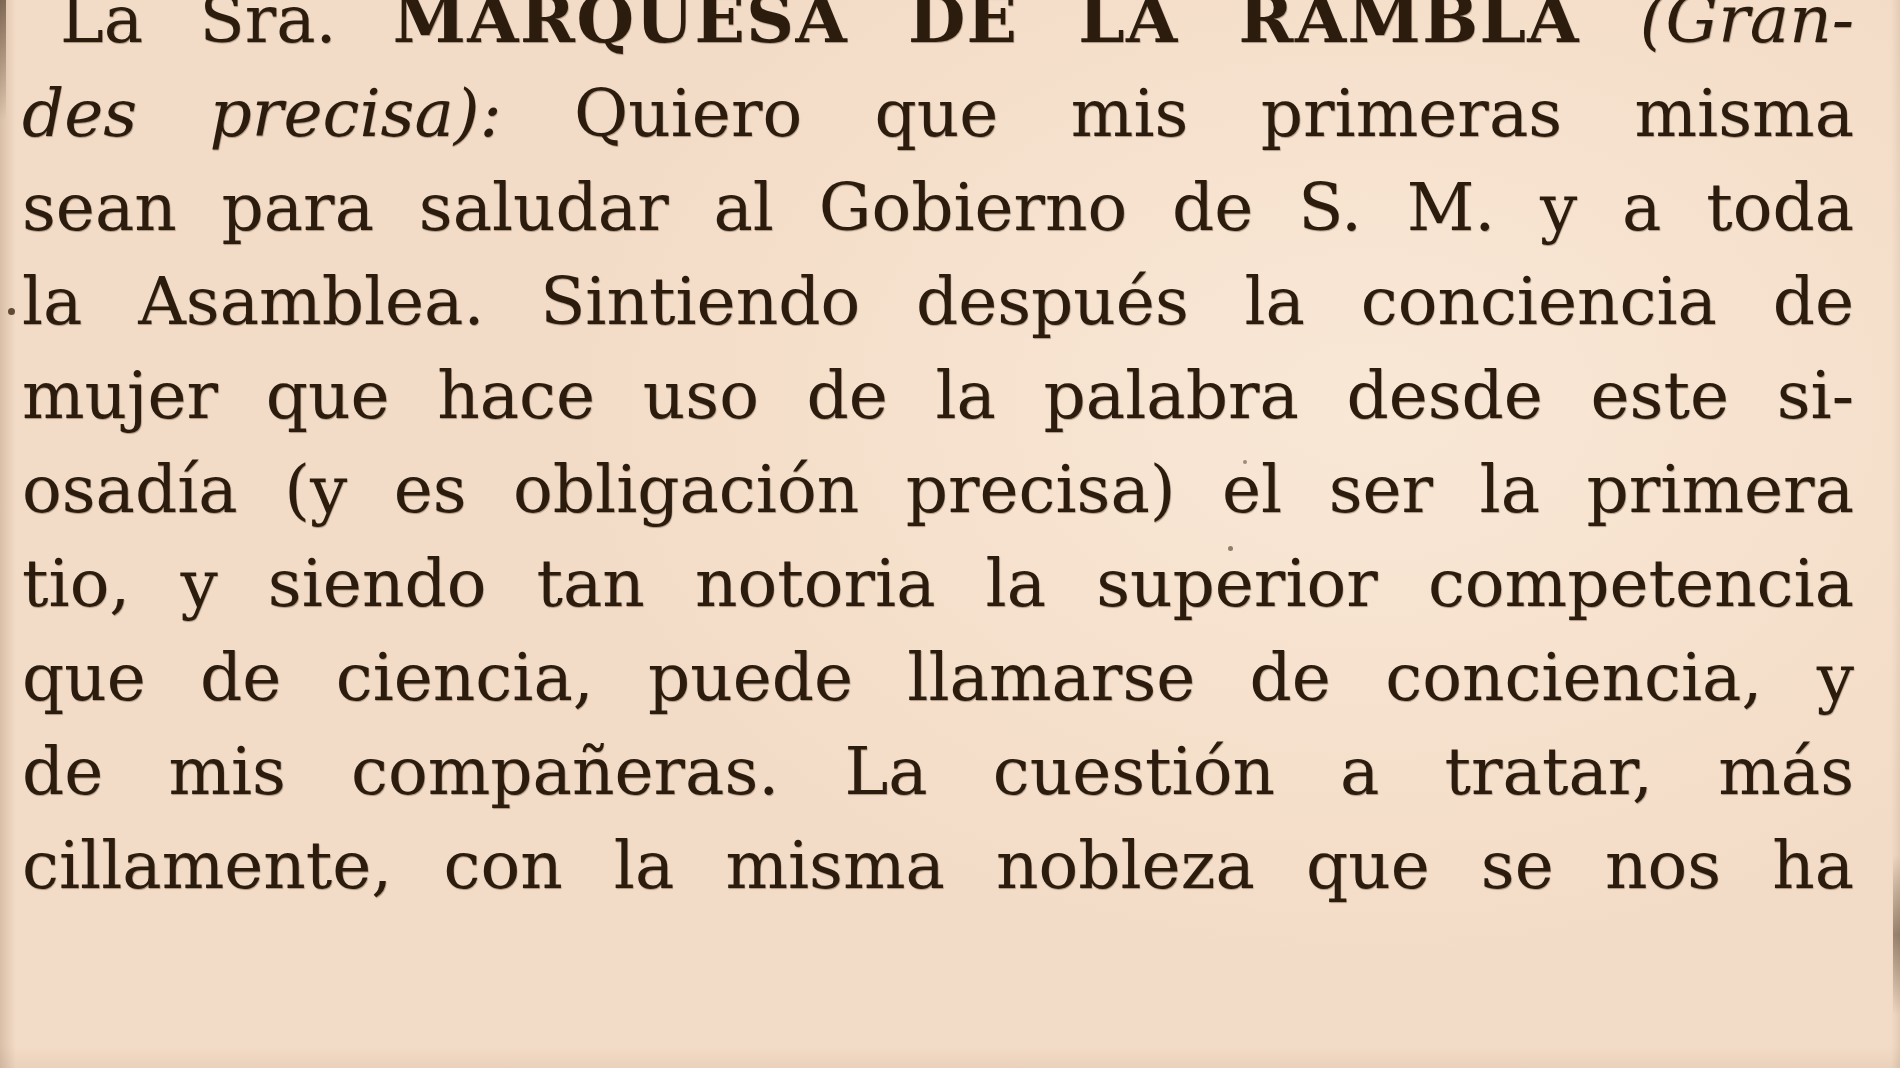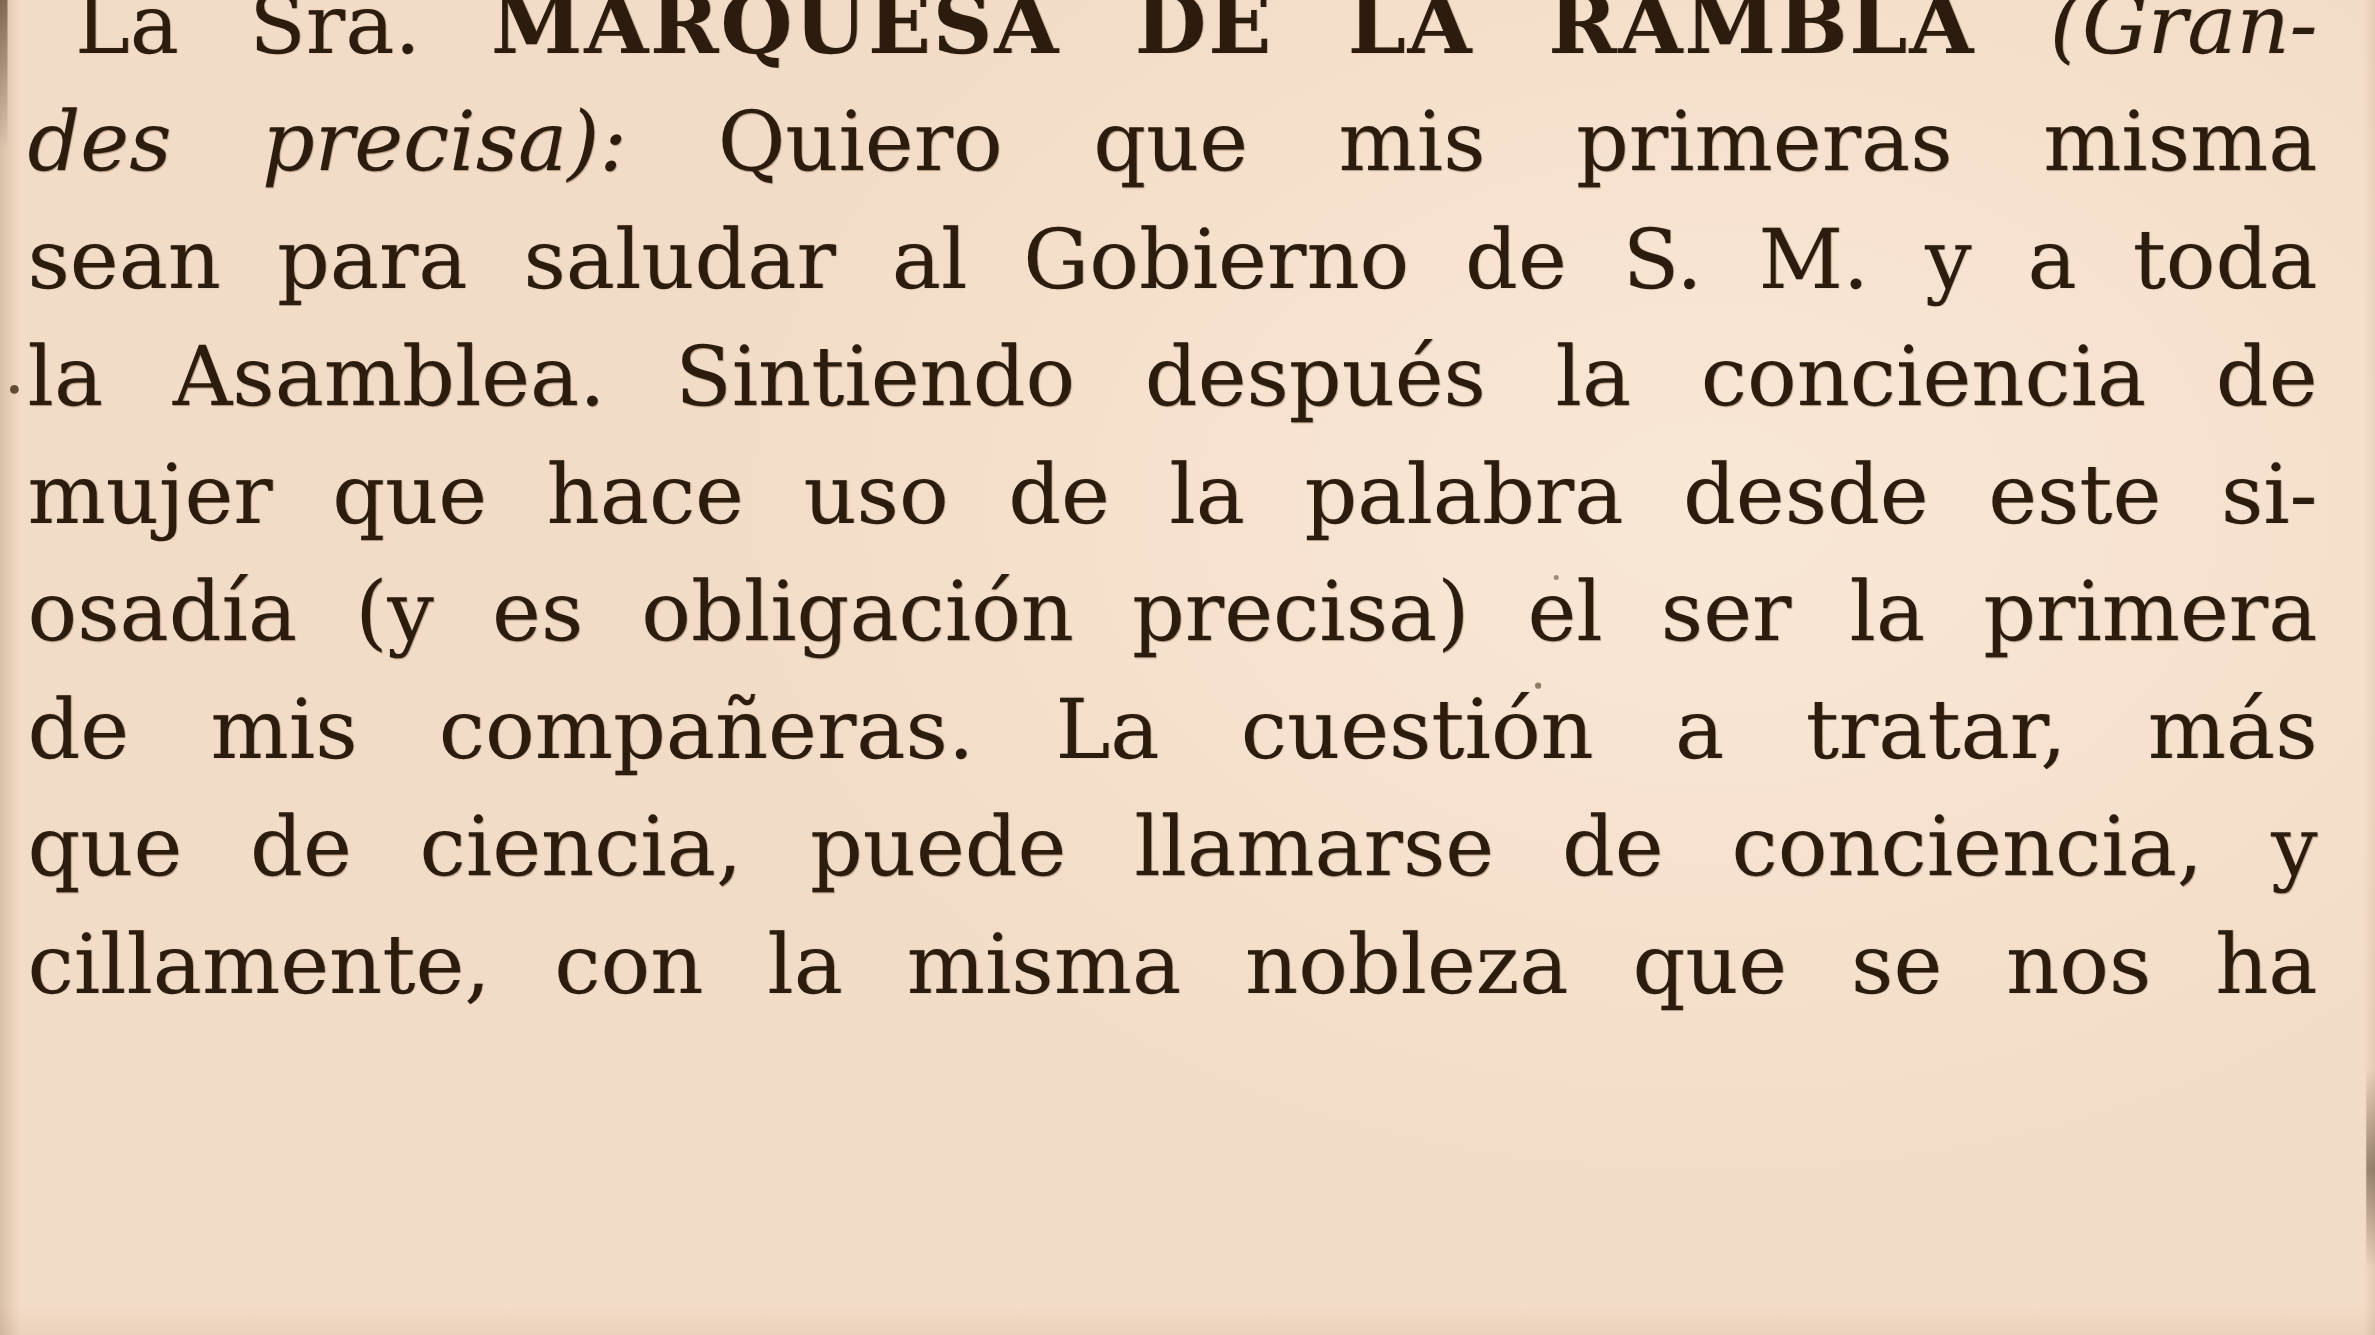--- a/index.html
+++ b/index.html
@@ -68,22 +68,23 @@
 </head>
 <body>
 
 <div class="page-text">
   <div class="line line-first"><span>La Sra. </span><span class="seg-bold">MARQUESA DE LA RAMBLA </span><span class="seg-italic">(Gran-</span></div>
   <div class="line"><span class="seg-italic">des precisa):</span><span> Quiero que mis primeras misma</span></div>
   <div class="line"><span>sean para saludar al Gobierno de S. M. y a toda</span></div>
   <div class="line"><span>la Asamblea. Sintiendo después la conciencia de</span></div>
   <div class="line"><span>mujer que hace uso de la palabra desde este si-</span></div>
   <div class="line"><span>osadía (y es obligación precisa) el ser la primera</span></div>
+  <div class="line"><span>tio, y siendo tan notoria la superior competencia</span></div>
+  <div class="line"><span>que de ciencia, puede llamarse de conciencia, y</span></div>
   <div class="line"><span>de mis compañeras. La cuestión a tratar, más</span></div>
-  <div class="line"><span>que de ciencia, puede llamarse de conciencia, y</span></div>
   <div class="line"><span>cillamente, con la misma nobleza que se nos ha</span></div>
 </div>
 
 <div class="artifact edge-streak-left"></div>
 <div class="artifact edge-marks-right"></div>
 <div class="artifact artifact-dot" style="left:8px; top:308px; width:7px; height:7px;"></div>
 <div class="artifact artifact-dot" style="left:1228px; top:546px; width:5px; height:5px; opacity:.7;"></div>
 <div class="artifact artifact-dot" style="left:1243px; top:460px; width:4px; height:4px; opacity:.6;"></div>
 
 </body></html>

